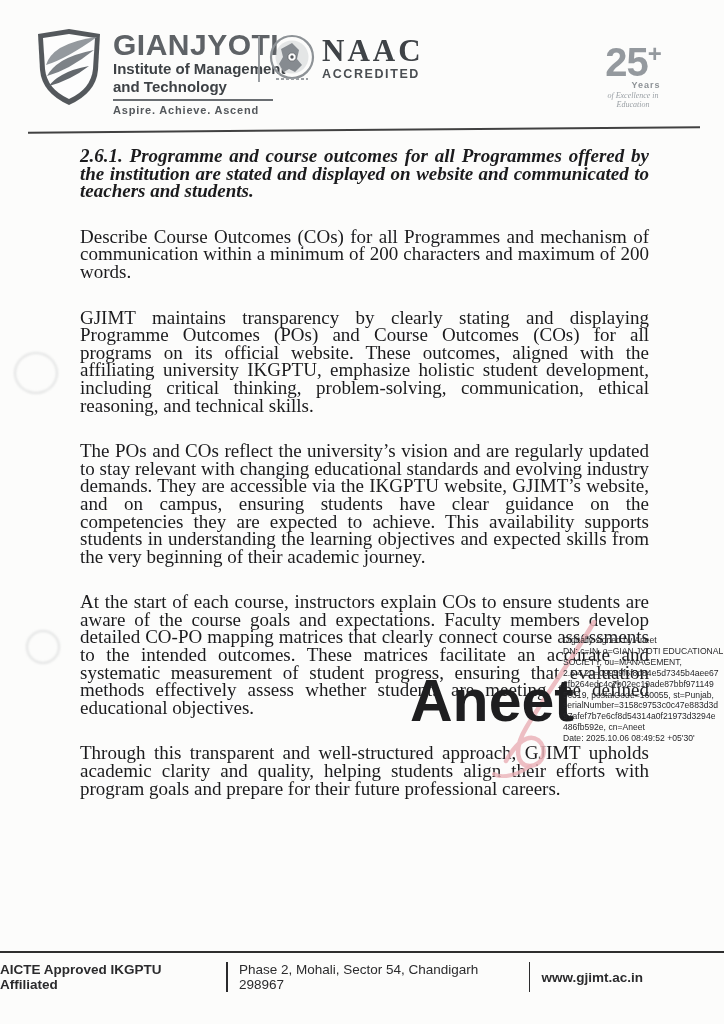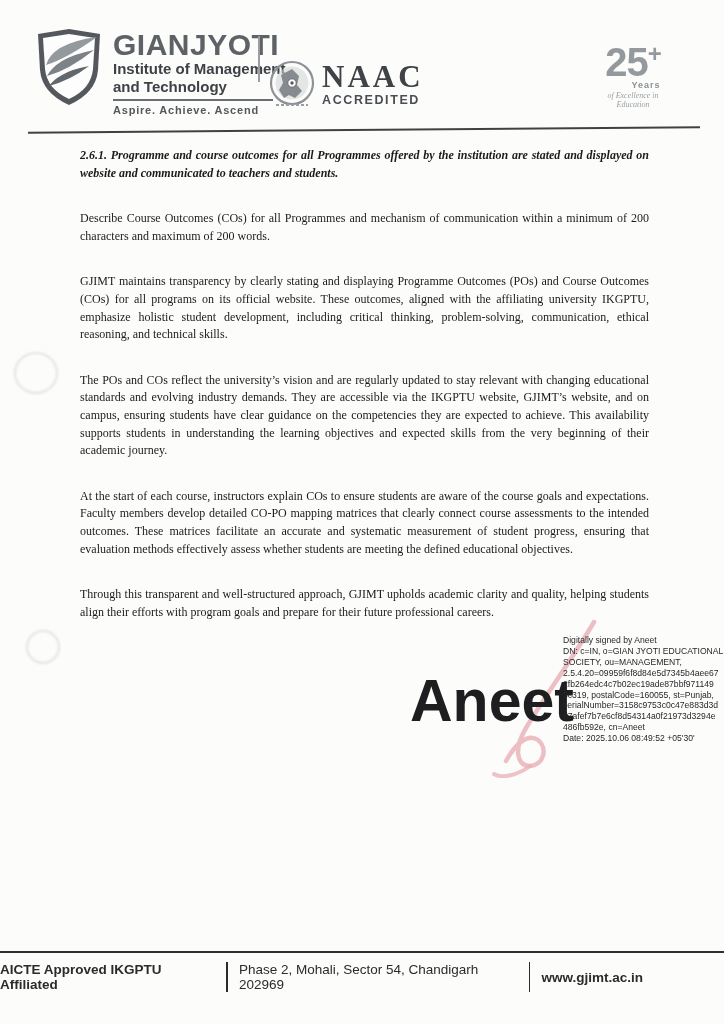--- a/index.html
+++ b/index.html
@@ -14,38 +14,38 @@
   .logo-block { position:absolute; left:33px; top:27px; display:flex; }
   .shield { width:72px; height:80px; }
   .logo-text { margin-left:8px; padding-top:3px; }
   .logo-name { font-size:30px; font-weight:bold; color:#5e6266; letter-spacing:0.5px; line-height:30px; }
   .logo-sub { font-size:15px; font-weight:bold; color:#3e4246; line-height:17.5px; }
   .logo-divider { height:2px; background:#6a6e72; margin:4px 0 3px 0; width:160px; }
   .logo-tagline { font-size:11px; font-weight:bold; color:#54585c; letter-spacing:0.8px; }
 
   .header-vsep { position:absolute; left:258px; top:36px; width:2px; height:46px; background:#9a9ea2; }
 
-  .naac-block { position:absolute; left:268px; top:34px; display:flex; align-items:flex-start;margin-top:26px; }
+  .naac-block { position:absolute; left:268px; top:34px; display:flex; align-items:flex-start; }
   .naac-emblem { width:48px; height:50px; }
   .naac-text { margin-left:6px; padding-top:2px; }
   .naac-name { font-family:"Liberation Serif", serif; font-size:31px; font-weight:bold; color:#3f4347; letter-spacing:3px; line-height:30px; }
   .naac-sub { font-size:12.5px; font-weight:bold; color:#4a4e52; letter-spacing:1.6px; margin-top:1px; }
 
   .badge-25 { position:absolute; left:588px; top:36px; width:90px; text-align:center; color:#94999e; }
   .badge-num { font-size:40px; font-weight:bold; line-height:36px; letter-spacing:-1px; }
   .badge-plus { font-size:24px; vertical-align:14px; }
   .badge-years { font-size:9px; font-weight:bold; letter-spacing:1px; color:#8d9296; margin-left:26px; }
   .badge-caption { font-family:"Liberation Serif", serif; font-style:italic; font-size:8px; color:#9aa0a5; line-height:9px; white-space:pre-line; margin-top:1px; }
 
   .header-rule { position:absolute; left:28px; top:129px; width:672px; height:2px; background:#414141; transform:rotate(-0.45deg); }
 
   
   .content {
     position:absolute; left:80px; top:147px; width:569px;
-    font-family:"Liberation Serif", serif; font-size:12px; line-height:17.6px;
+    font-family:"Liberation Serif", serif; font-size:19px; line-height:17.6px;
     color:#1b1b1d; text-align:justify;
   }
   .doc-heading { font-weight:bold; font-style:italic; margin-bottom:13px; }
   .content p { margin-bottom:16px;margin-top:28px; }
 
   
   .artifact { position:absolute; border:2px solid rgba(170,172,176,0.30); border-radius:50%; filter:blur(1px); }
   .artifact-1 { left:14px; top:352px; width:44px; height:42px; }
   .artifact-2 { left:26px; top:630px; width:34px; height:34px; }
 
@@ -139,18 +139,18 @@
 serialNumber=3158c9753c0c47e883d3d
 97afef7b7e6cf8d54314a0f21973d3294e
 486fb592e, cn=Aneet
 Date: 2025.10.06 08:49:52 +05'30'</div>
   </div>
 
   <div class="footer-rule"></div>
   <div class="footer">
     <span class="seg-bold">AICTE Approved IKGPTU Affiliated</span>
     <span class="footer-vsep"></span>
-    <span>Phase 2, Mohali, Sector 54, Chandigarh 202969</span>
+    <span>Phase 2, Mohali, Sector 54, Chandigarh 298967</span>
     <span class="footer-vsep"></span>
     <span class="seg-bold">www.gjimt.ac.in</span>
   </div>
 
 </div>
 
 </body></html>

